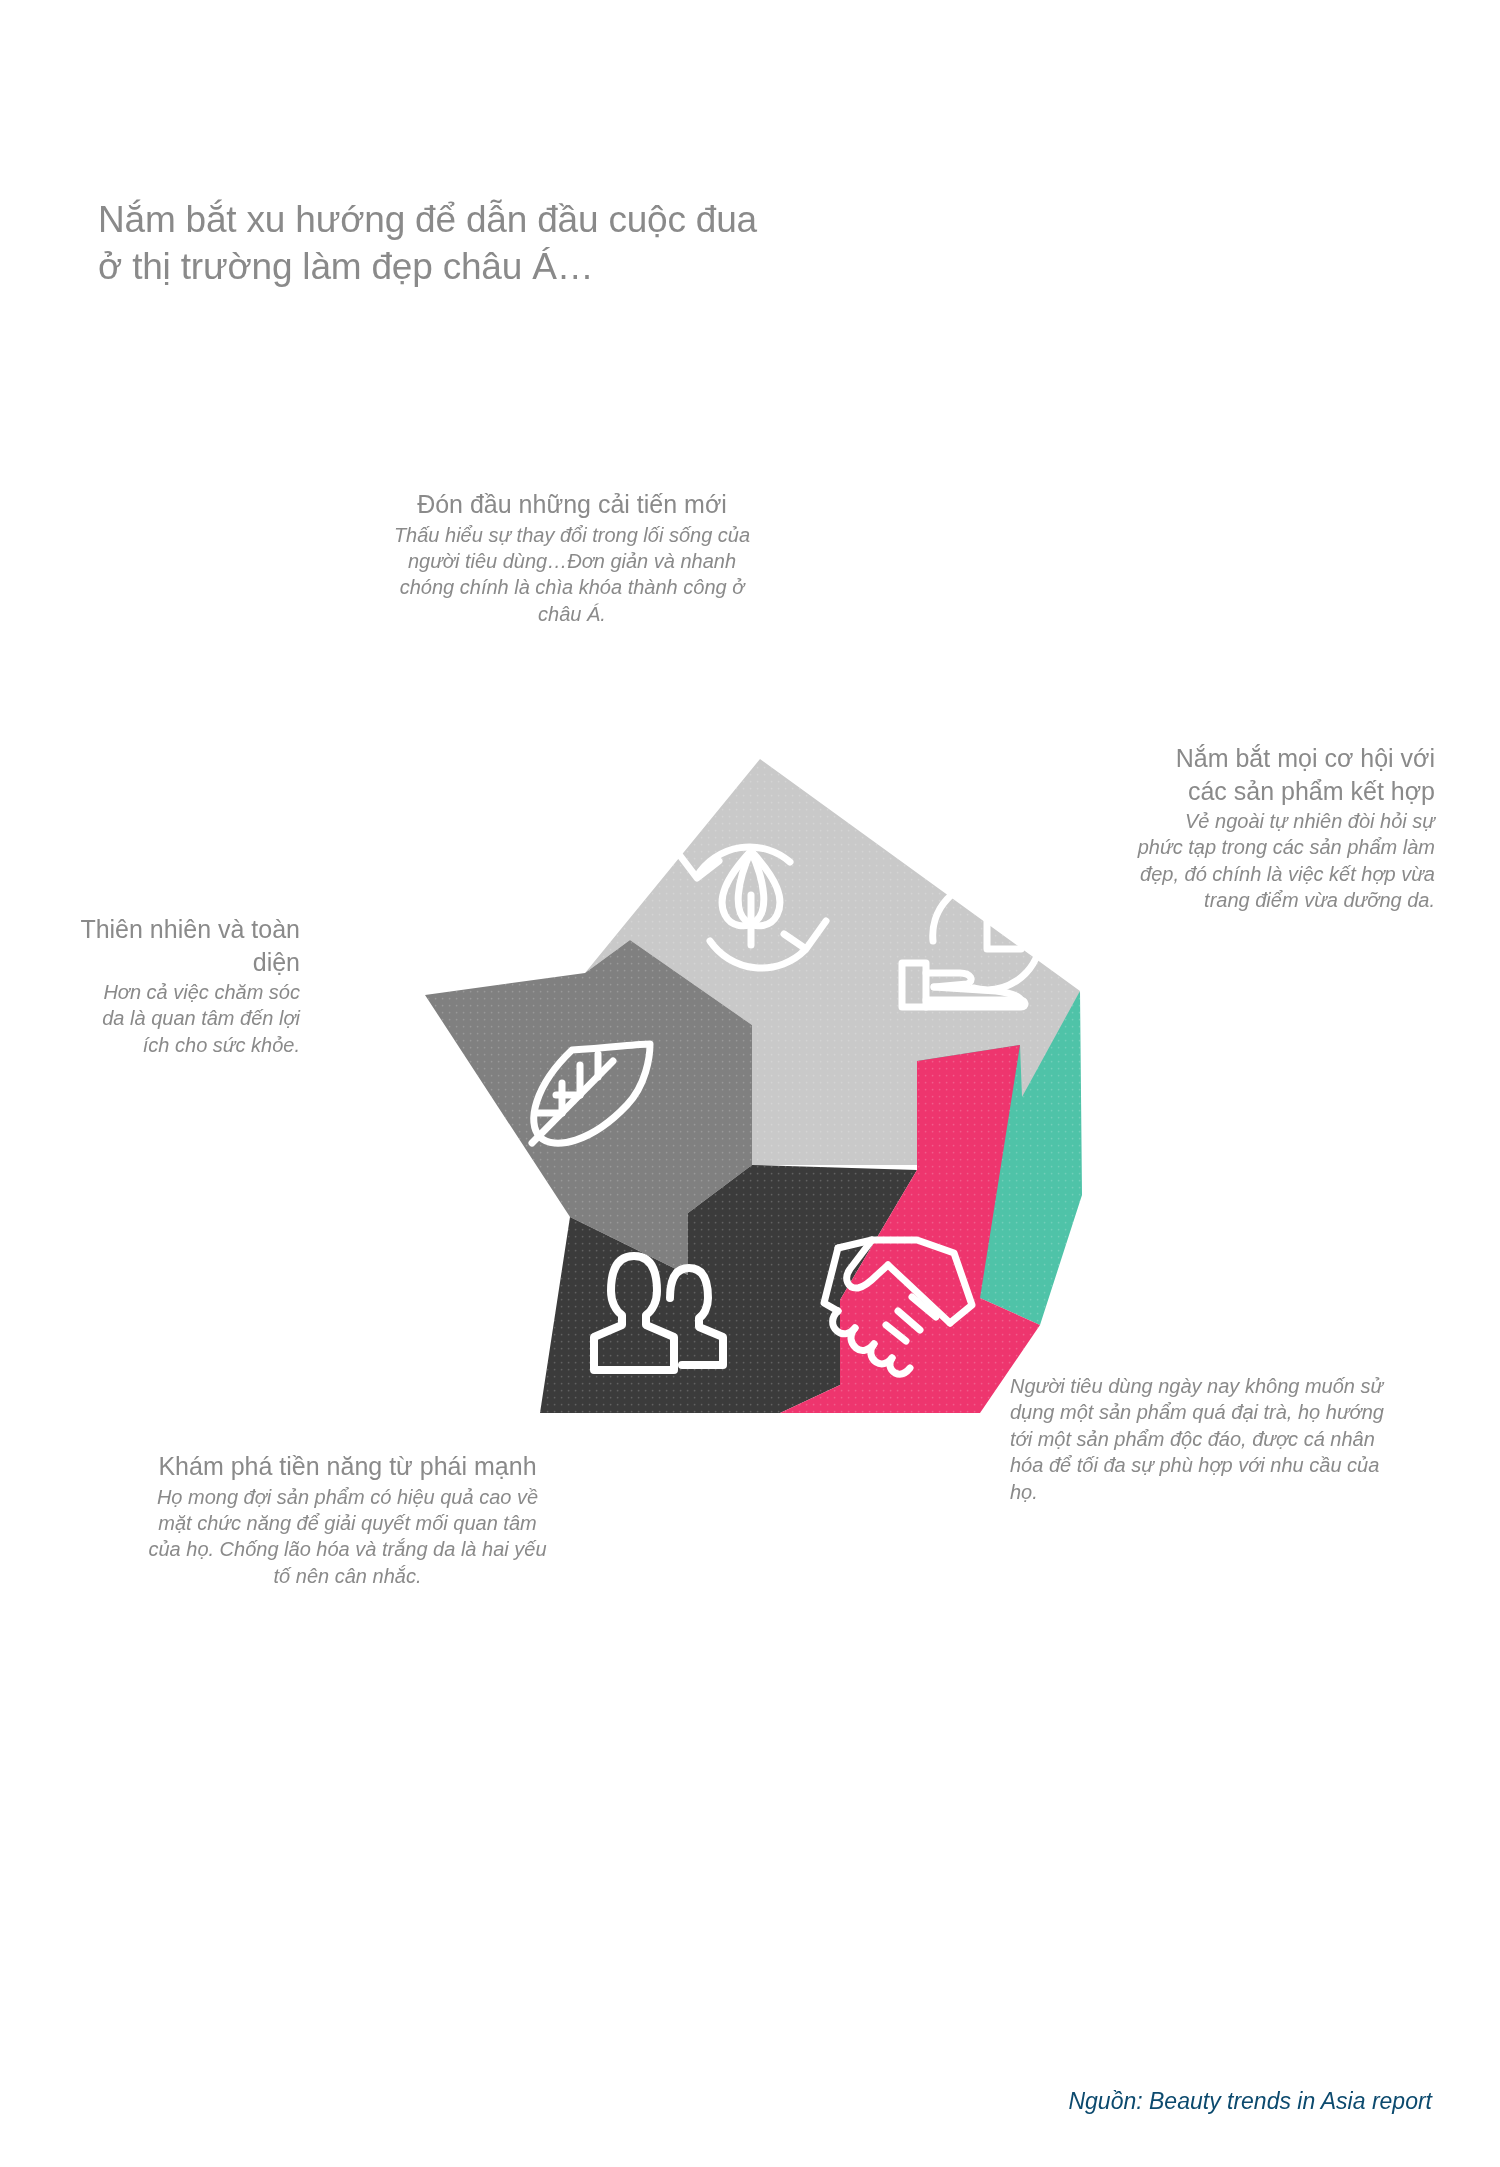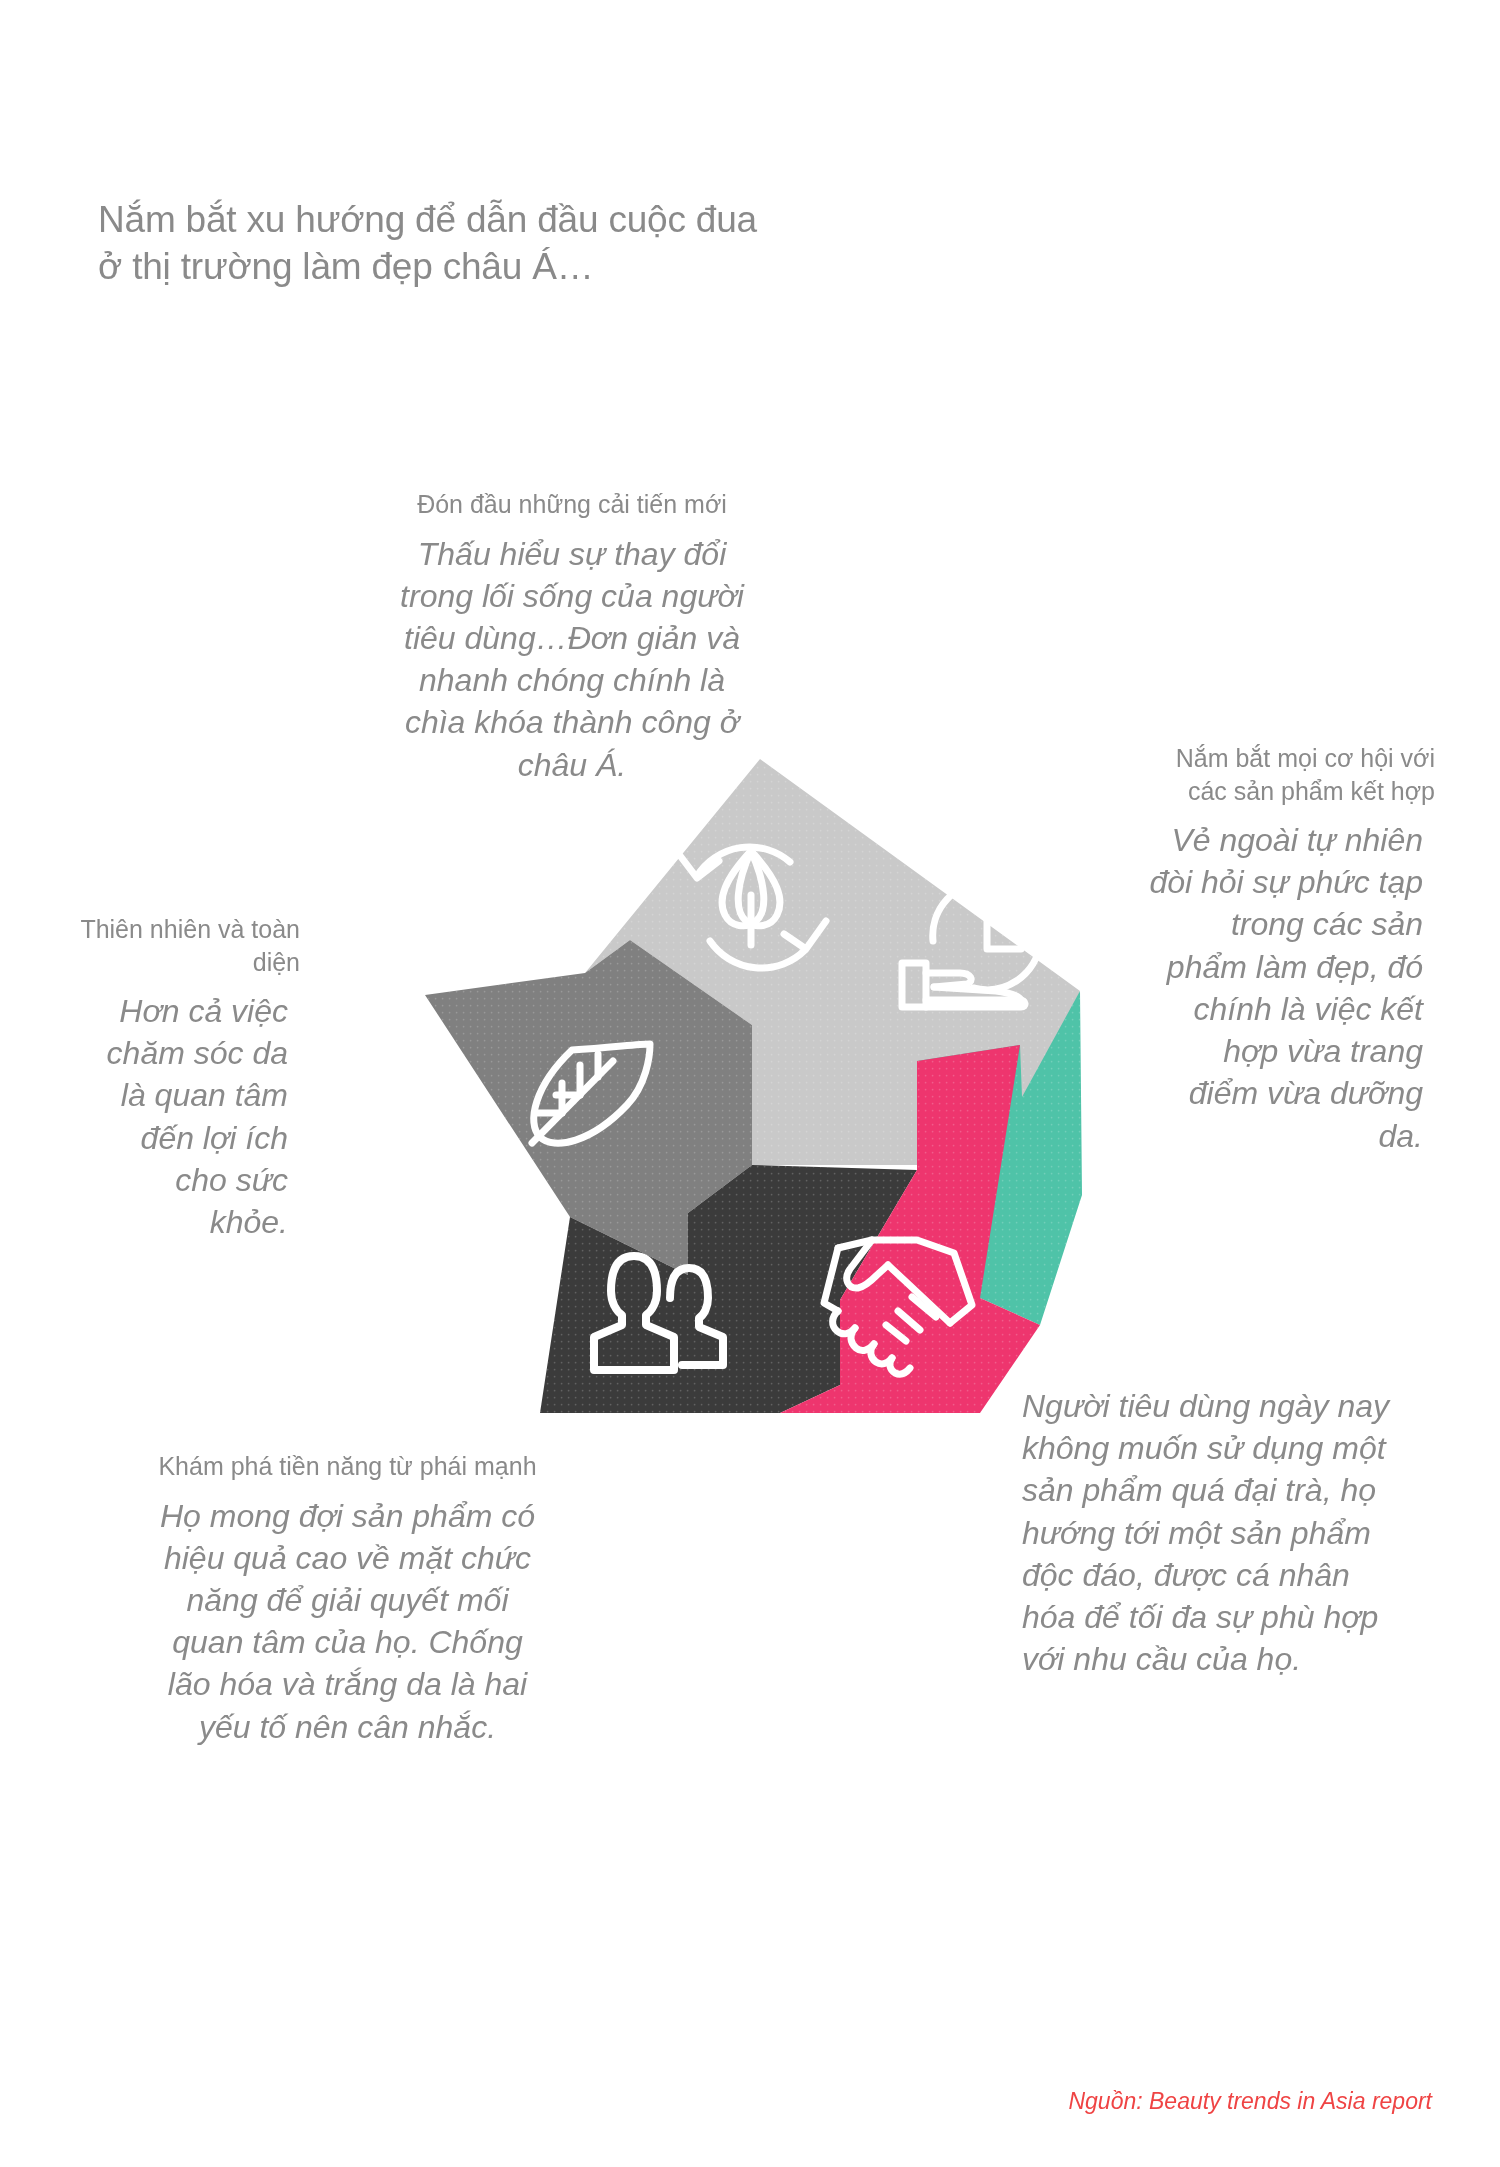--- a/index.html
+++ b/index.html
@@ -43,24 +43,24 @@
     color: #8a8a8a;
   }
   .callout .heading {
     font-size: 25px;
     font-weight: normal;
     line-height: 1.3;
     margin: 0 0 1px 0;
     white-space: pre-line;
   }
   .callout .bodytext {
-    font-size: 32px;
+    font-size: 20px;
     font-style: italic;
     line-height: 1.32;
-    margin: 12px;
+    margin: 0;
     white-space: pre-line;
   }
 
   .cal-top {
     left: 382px;
     top: 488px;
     width: 380px;
     text-align: center;
   }
   .cal-right {
@@ -100,21 +100,21 @@
 
   
   .source {
     position: absolute;
     left: 0;
     top: 2088px;
     width: 1432px;
     text-align: right;
     font-size: 23px;
     font-style: italic;
-    color: #ef4444;
+    color: #0c4a6e;
   }
 </style>
 </head>
 <body>
 
 <div id="page">
 
   <div class="title">Nắm bắt xu hướng để dẫn đầu cuộc đua
 ở thị trường làm đẹp châu Á…</div>
 

